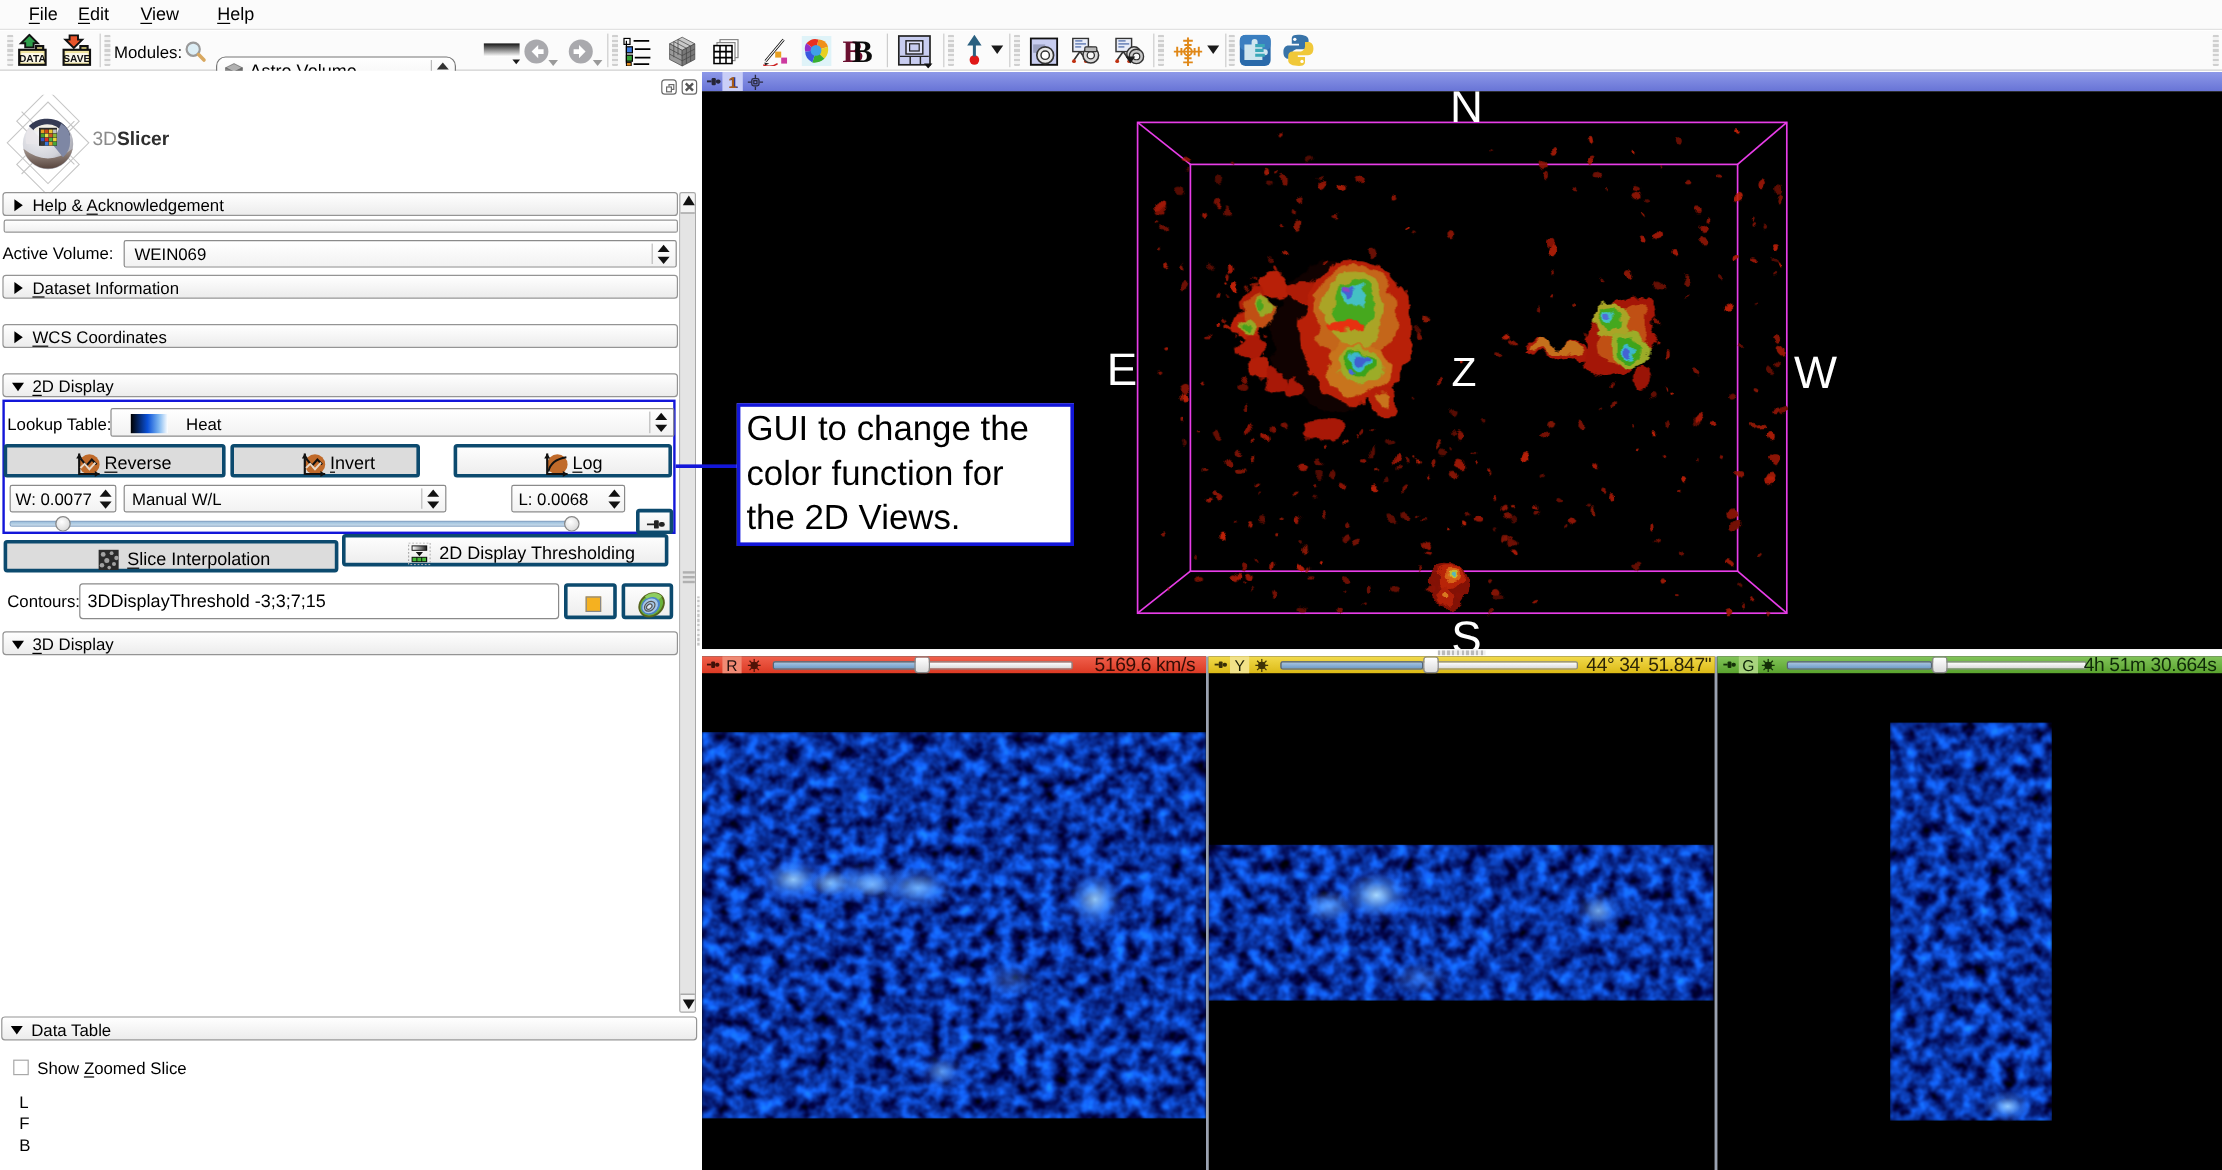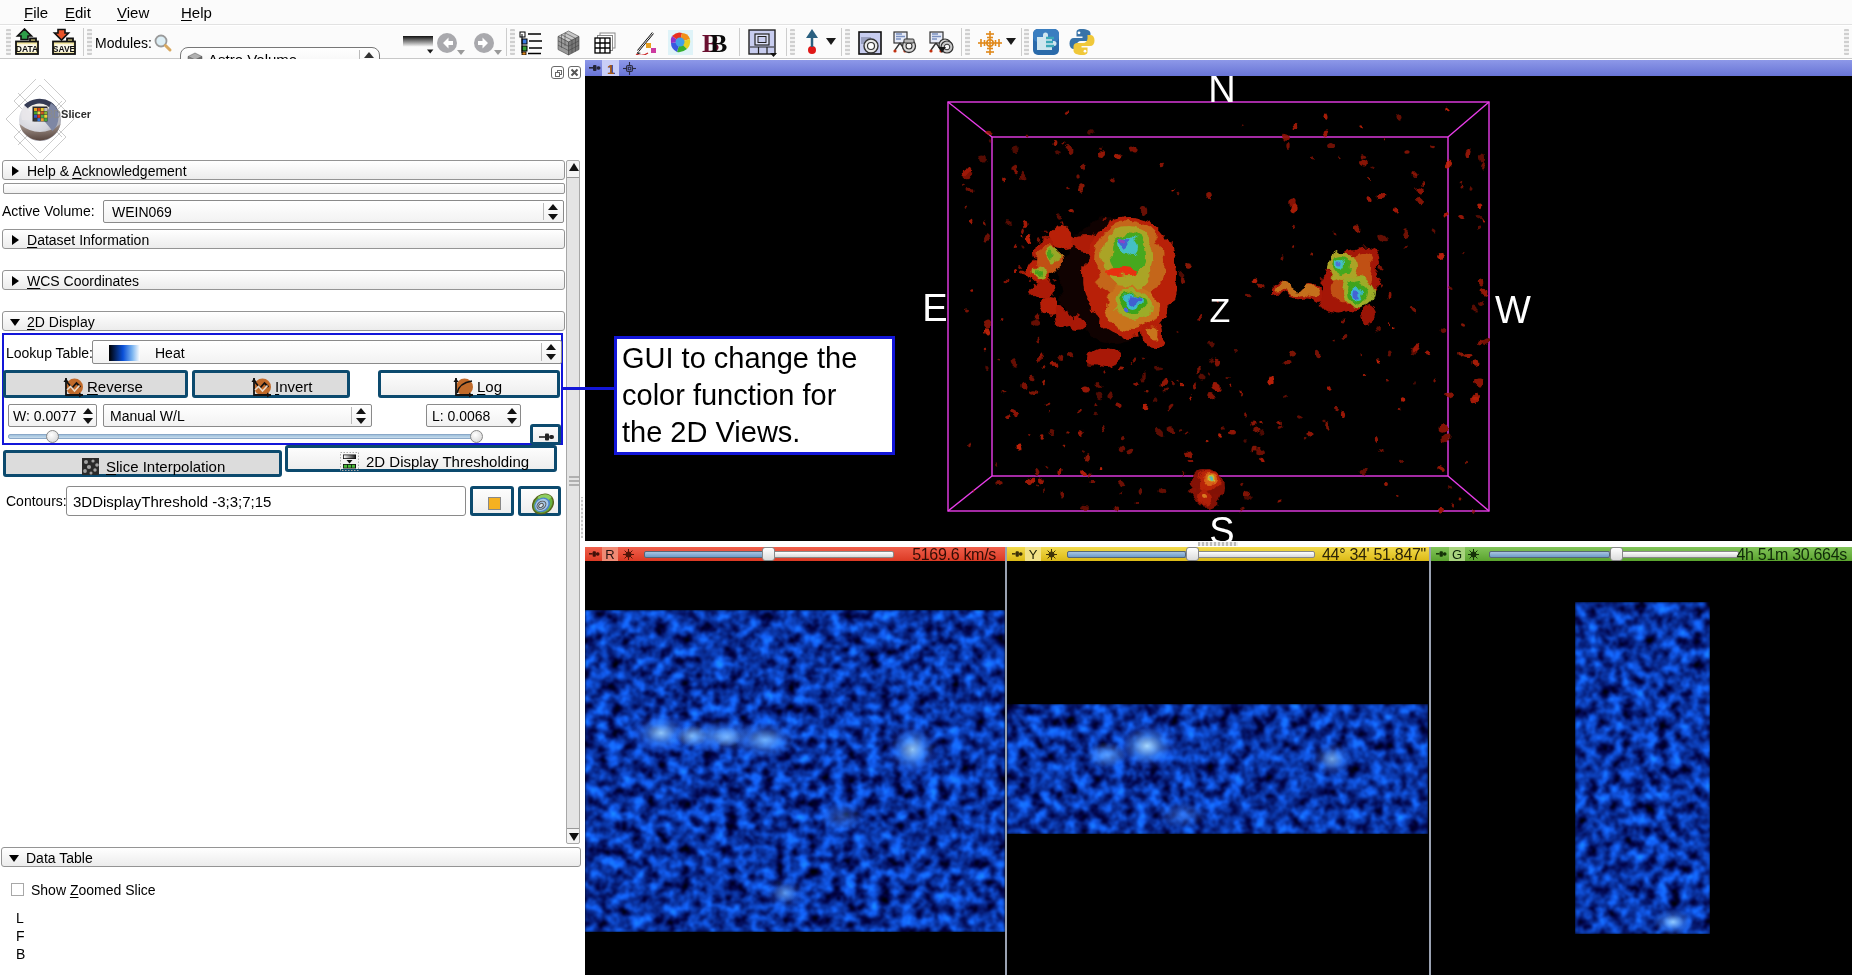--- a/index.html
+++ b/index.html
@@ -281,21 +281,21 @@
         <rect x="30" y="35.8" width="3" height="3" fill="#3858c0"></rect>
           <rect x="33.4" y="35.8" width="3" height="3" fill="#e03020"></rect>
           <rect x="36.8" y="35.8" width="3" height="3" fill="#50b040"></rect>
           <rect x="40.2" y="35.8" width="3" height="3" fill="#e8d838"></rect>
         <rect x="30" y="39.2" width="3" height="3" fill="#383838"></rect>
           <rect x="33.4" y="39.2" width="3" height="3" fill="#3878d8"></rect>
           <rect x="36.8" y="39.2" width="3" height="3" fill="#e8a028"></rect>
           <rect x="40.2" y="39.2" width="3" height="3" fill="#48a838"></rect>
       </g>
     </svg>
-    <span class="abs" style="left:47px;top:49px;font-size:11px"><span style="color:#8a8a8a">3D</span><span style="color:#2e2e2e;font-weight:bold">Slicer</span></span>
+    <span class="abs" style="left:77px;top:49px;font-size:16px"><span style="color:#8a8a8a">3D</span><span style="color:#2e2e2e;font-weight:bold">Slicer</span></span>
 
     <div class="hdr" style="top:101px">
         <div class="tri-r" style="left:9px;top:5px"></div>
         <span class="txt">Help &amp; <u>A</u>cknowledgement</span>
       </div>
     <div class="abs" style="left:3px;top:124px;width:562px;height:11px;border:1px solid #949494;border-radius:2px;background:linear-gradient(#fff,#f0f0f0)"></div>
     <span class="abs" style="left:2px;top:144px;font-size:14px">Active Volume:</span>
     <div class="combo" style="left:103px;top:141px;width:461px;height:23px">
       <span class="abs" style="left:8px;top:3px">WEIN069</span>
       <div class="spinsep"></div>
@@ -437,20 +437,24 @@
         <g transform="rotate(-38 13 13)">
           <ellipse cx="13" cy="13" rx="11" ry="9" fill="#6ab23a" stroke="#57651e" stroke-width="1.5"></ellipse>
           <ellipse cx="12" cy="13" rx="8.5" ry="7" fill="#4a84c8"></ellipse>
           <ellipse cx="11.5" cy="13" rx="7" ry="5.6" fill="#a8c8e8"></ellipse>
           <ellipse cx="11" cy="13" rx="4.8" ry="3.6" fill="none" stroke="#555" stroke-width="1"></ellipse>
           <ellipse cx="10.5" cy="13" rx="2.6" ry="1.8" fill="#d8e8f4" stroke="#555" stroke-width="1"></ellipse>
           <path d="M13 4 a11 9 0 0 1 11 9 l-4 0 a8 6.5 0 0 0 -7 -6.5 z" fill="#8ece60"></path>
         </g>
       </svg>
     </div>
+    <div class="hdr" style="top:467px">
+        <div class="tri-d" style="left:7px;top:7px"></div>
+        <span class="txt"><u>3</u>D Display</span>
+      </div>
 
     <div class="abs" style="left:566px;top:101px;width:14px;height:684px;border:1px solid #a8a8a8;border-radius:2px;background:#f4f4f4">
       <div class="abs" style="left:1.5px;top:2px;width:0;height:0;border-left:5px solid transparent;border-right:5px solid transparent;border-bottom:8px solid #111"></div>
       <div class="abs" style="left:0px;top:16px;width:12px;height:652px;background:#e4e4e4;border-top:1px solid #999;border-bottom:1px solid #999"></div>
       <div class="abs" style="left:1.5px;bottom:2px;width:0;height:0;border-left:5px solid transparent;border-right:5px solid transparent;border-top:8px solid #111"></div>
     </div>
     <div class="abs" style="left:569px;top:417px;width:10px;height:2px;background:#b0b0b0;box-shadow:0 4px 0 #b0b0b0, 0 8px 0 #b0b0b0"></div>
     <div class="abs" style="left:581px;top:438px;width:4px;height:41px;background:repeating-linear-gradient(0deg,#c4c4c4 0 2px,#efefef 2px 4px)"></div>
 
     <div class="hdr" style="left:1px;top:788px;width:580px">

